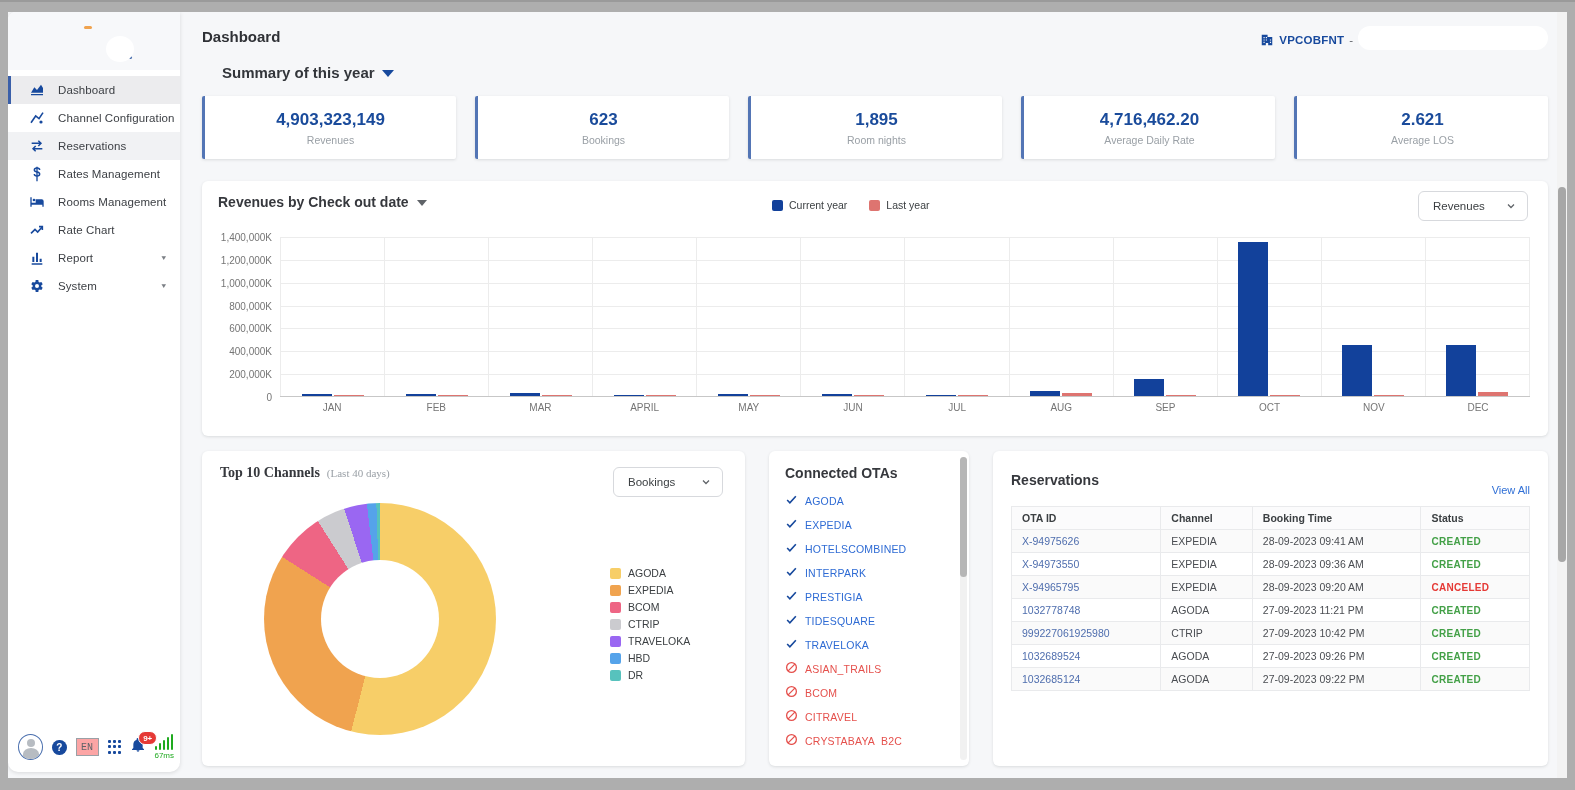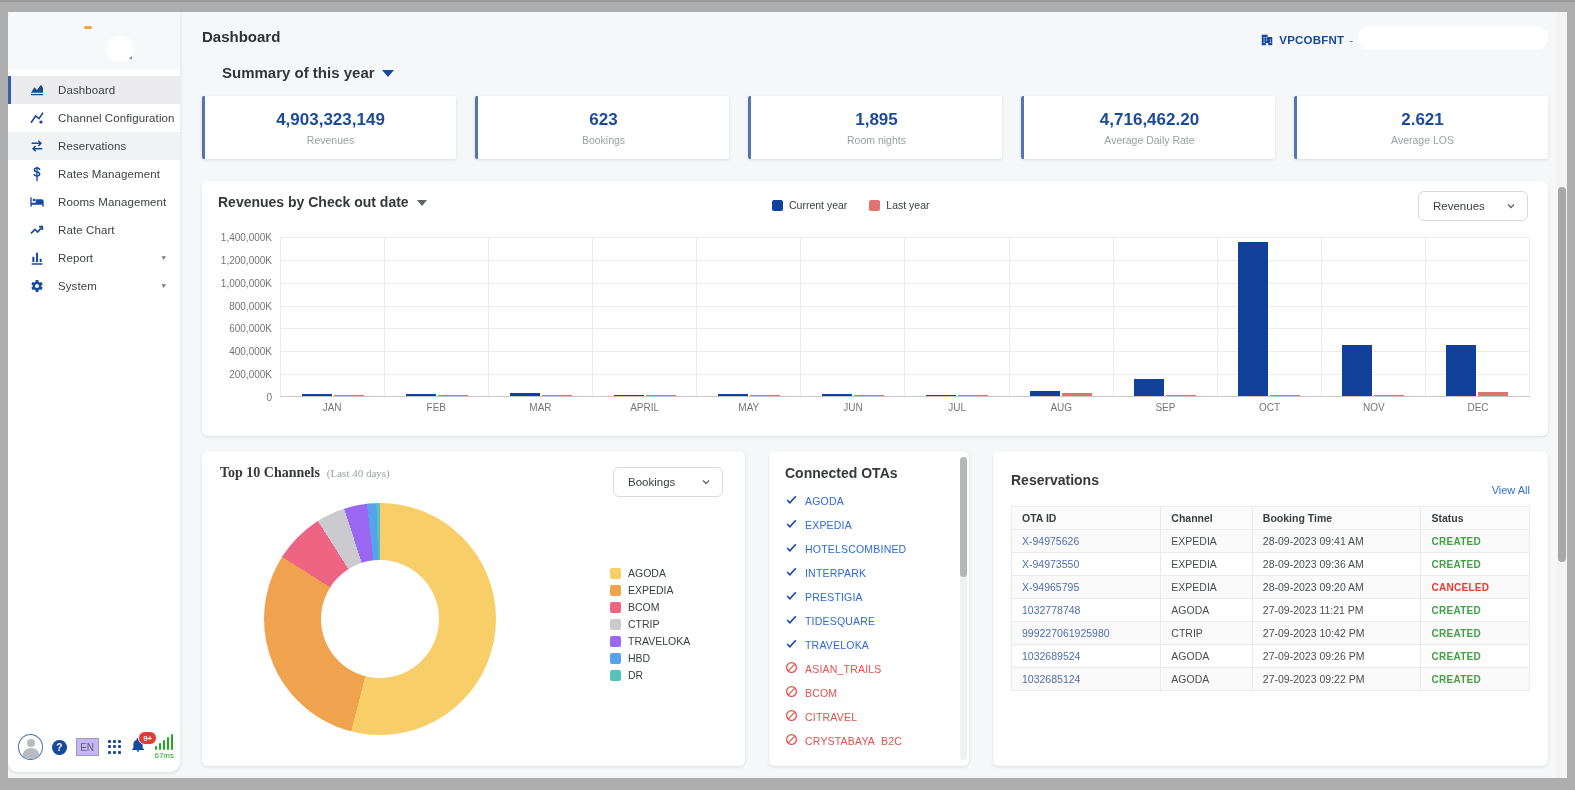--- a/index.html
+++ b/index.html
@@ -30,21 +30,21 @@
   .nav-item .ic svg { width:16px; height:16px; }
   .nav-item .chev { margin-left:auto; margin-right:14px; color:#7b7f85; font-size:9px; transform:scaleY(.8); }
 
   .sidebar-footer { position:absolute; bottom:8px; left:10px; right:6px; height:34px; display:flex; align-items:center; gap:9px; }
   .avatar { width:26px; height:26px; border-radius:50%; border:1.5px solid #4a6fae; background:#fff; position:relative; overflow:hidden; }
   .avatar .head { position:absolute; left:8px; top:4px; width:8px; height:8px; border-radius:50%; background:#b7bcc2; }
   .avatar .body { position:absolute; left:4px; top:13px; width:16px; height:12px; border-radius:50% 50% 0 0; background:#b7bcc2; }
   .help-ic { width:15px; height:15px; border-radius:50%; background:#17499d; color:#fff; font-size:10px; font-weight:bold;
              display:flex; align-items:center; justify-content:center; }
   .lang-box { width:24px; height:18px; border:1px solid #9aa0a6; color:#5f6368; font-size:10px;
-              display:flex; align-items:center; justify-content:center; background:#c4b5fd; }
+              display:flex; align-items:center; justify-content:center; background:#fca5a5;font-family:Liberation Mono, monospace; }
   .grid-ic { width:14px; height:14px; display:grid; grid-template-columns:repeat(3,1fr); gap:2px; }
   .grid-ic i { width:3px; height:3px; background:#17499d; border-radius:1px; }
   .bell-wrap { position:relative; width:18px; height:20px; }
   .bell-wrap svg { width:16px; height:16px; color:#17499d; }
   .badge { position:absolute; top:-6px; left:8px; background:#e53935; color:#fff; font-size:8px; font-weight:bold;
            border-radius:8px; padding:1.5px 4px; border:1px solid #fff; }
   .signal { display:flex; flex-direction:column; align-items:center; margin-left:-2px; }
   .signal .bars { display:flex; align-items:flex-end; gap:1.5px; height:16px; }
   .signal .bars i { width:2.5px; background:#1faa1f; border-radius:1px; }
   .signal .ms { font-size:8px; color:#1faa1f; margin-top:1px; }

